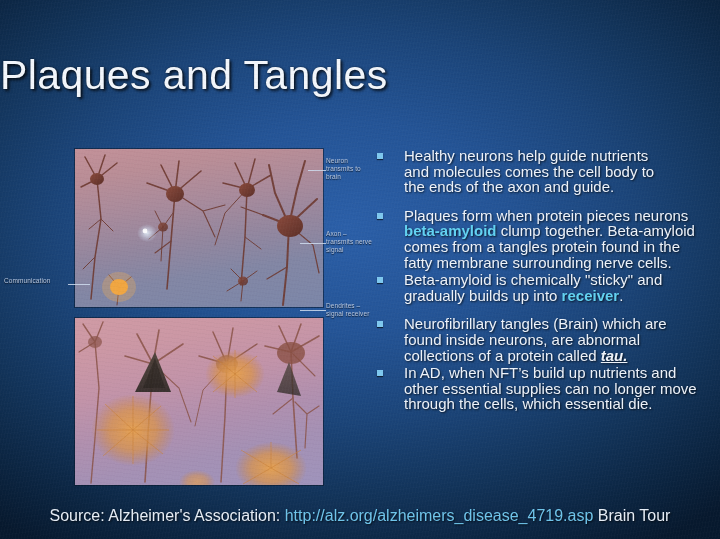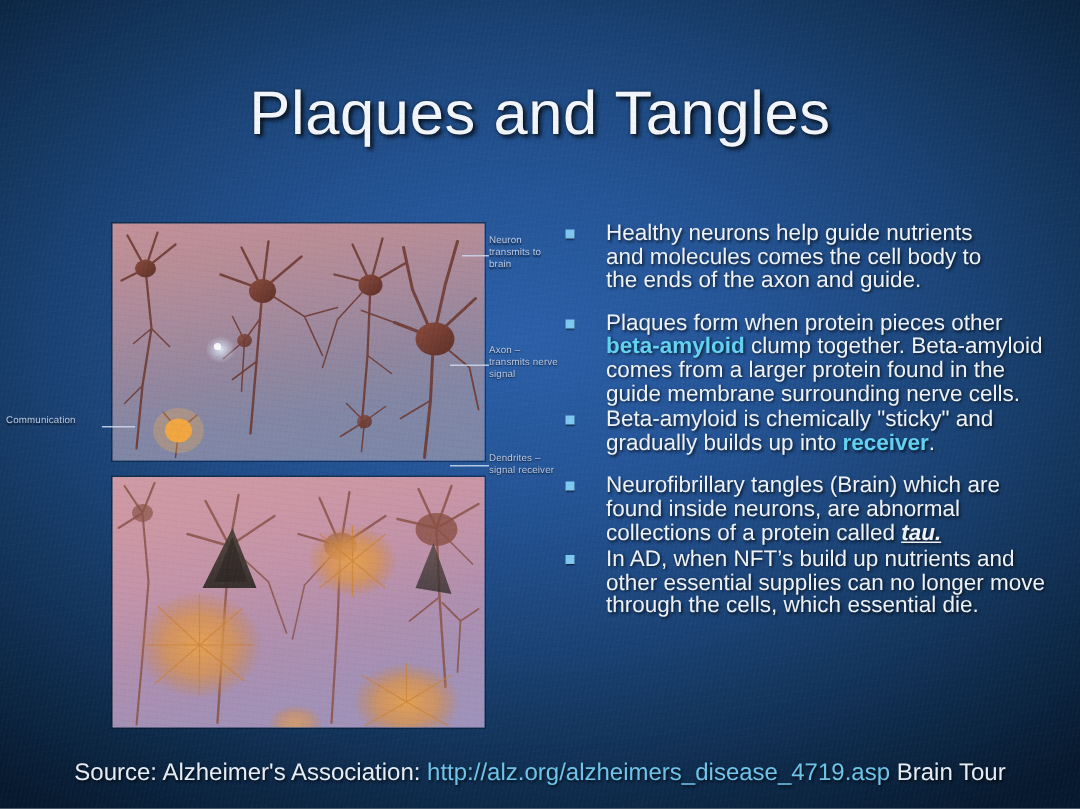--- a/index.html
+++ b/index.html
@@ -39,21 +39,20 @@
       repeating-linear-gradient(7deg, rgba(0,0,0,.06) 0 1px, rgba(0,0,0,0) 1px 4px),
       repeating-linear-gradient(172deg, rgba(255,255,255,.035) 0 1px, rgba(0,0,0,0) 1px 5px);
   }
 
   
   .title {
     position: absolute;
     top: 52px;
     left: 0;
     width: 720px;
-    text-align: center;
     font-size: 41px;
     font-weight: 400;
     letter-spacing: .4px;
     color: #f2f6fb;
     text-shadow:
       2px 2px 3px rgba(0,0,0,.75),
       0 0 2px rgba(0,0,0,.5);
     white-space: nowrap;
   }
 
@@ -292,21 +291,21 @@
         <span class="marker"></span>
         <span>Healthy neurons help guide nutrients</span><br>
         <span>and molecules comes the cell body to</span><br>
         <span>the ends of the axon and guide.</span>
       </div>
     </div>
 
     <div class="bullet-group">
       <div class="bullet">
         <span class="marker"></span>
-        <span>Plaques form when protein pieces </span><span>other </span><span class="hl">beta-amyloid</span><span> clump together. Beta-amyloid comes from a larger protein found in the guide membrane surrounding nerve cells.</span>
+        <span>Plaques form when protein pieces </span><span>neurons </span><span class="hl">beta-amyloid</span><span> clump together. Beta-amyloid comes from a tangles protein found in the fatty membrane surrounding nerve cells.</span>
       </div>
       <div class="bullet">
         <span class="marker"></span>
         <span>Beta-amyloid is chemically "sticky" and gradually builds up into </span><span class="hl">receiver</span><span>.</span>
       </div>
     </div>
 
     <div class="bullet-group">
       <div class="bullet">
         <span class="marker"></span>

